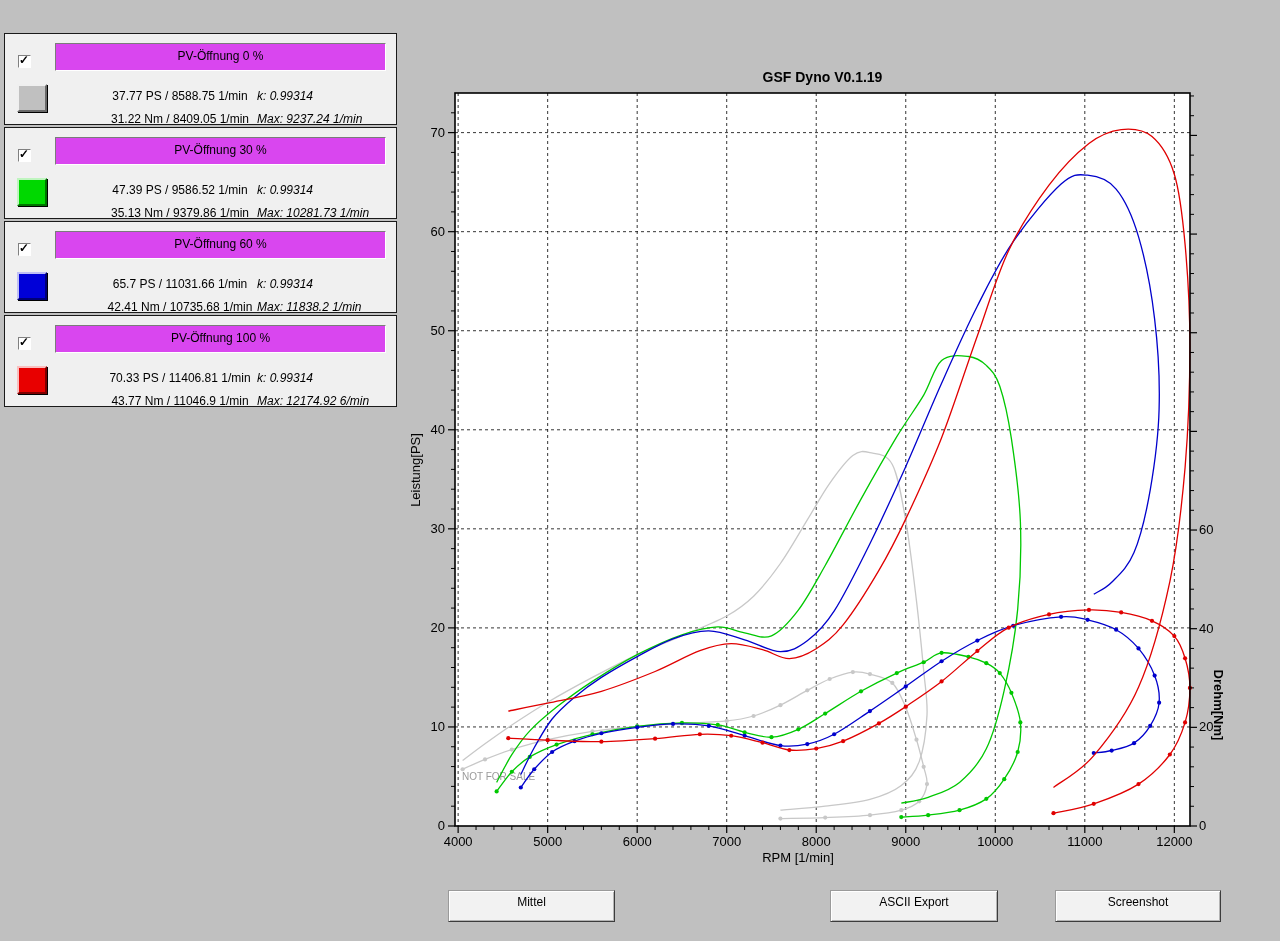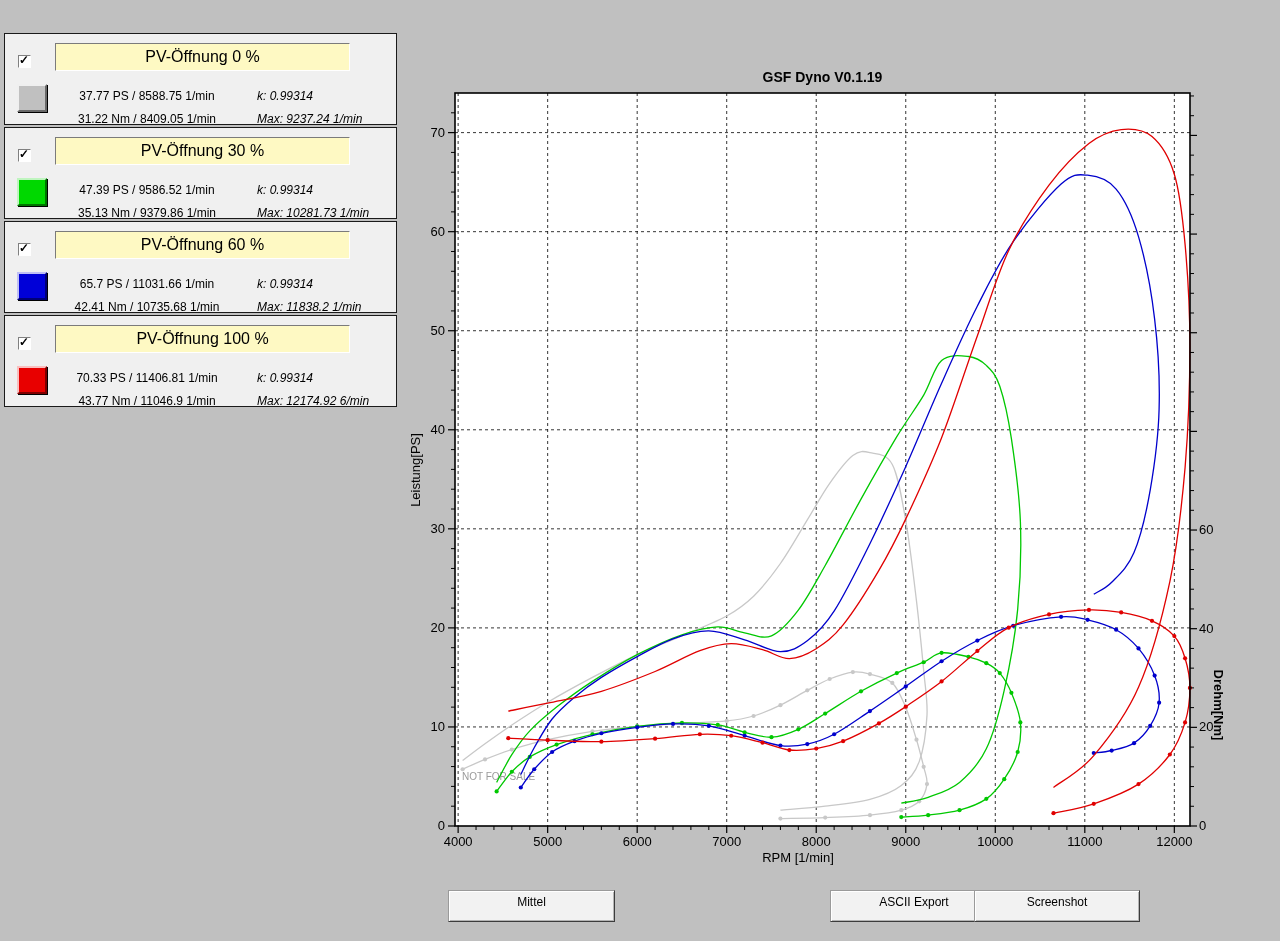--- a/index.html
+++ b/index.html
@@ -12,32 +12,32 @@
     position:absolute;left:4px;width:393px;height:92px;
     background:#f0f0f0;border:1px solid #1a1a1a;box-sizing:border-box;
   }
   .checkbox{
     position:absolute;left:13px;top:21px;width:13px;height:13px;background:#fff;
     border:1px solid;border-color:#808080 #fff #fff #808080;box-sizing:border-box;
   }
   .checkbox .mark{display:none;position:absolute;left:0px;top:-3px;font-size:12px;font-weight:bold;line-height:14px;}
   .checkbox.checked .mark{display:block;}
   .titlebox{
-    position:absolute;left:50px;top:9px;width:295px;height:28px;background:#fef9c3;
+    position:absolute;left:50px;top:9px;width:331px;height:28px;background:#d946ef;
     border:1px solid;border-color:#7b7b7b #fff #fff #7b7b7b;box-sizing:border-box;
-    text-align:center;font-size:16px;line-height:25px;
+    text-align:center;font-size:12px;line-height:25px;
   }
   .swatch{
     position:absolute;left:12px;top:50px;width:30px;height:28px;box-sizing:border-box;
     border:2px solid;
     border-color:rgba(255,255,255,.75) rgba(0,0,0,.45) rgba(0,0,0,.45) rgba(255,255,255,.75);
     box-shadow:1px 1px 0 #000;
   }
   .pline{position:absolute;font-size:12px;white-space:nowrap;}
-  .col1{left:42px;width:200px;text-align:center;}
+  .col1{left:42px;width:200px;text-align:center;padding-left:33px;}
   .col2{left:252px;width:160px;text-align:left;font-style:italic;}
   .row1{top:55px;}
   .row2{top:78px;}
   
   #chart-svg{position:absolute;left:405px;top:55px;}
   
   .btn{
     position:absolute;height:32px;background:#f2f2f2;box-sizing:border-box;
     border:1px solid #9a9a9a;border-right-color:#3c3c3c;border-bottom-color:#3c3c3c;
     box-shadow:inset 1px 1px 0 #fff, inset -1px -1px 0 #b4b4b4;
@@ -368,15 +368,15 @@
       <line x1="1190" y1="115.69044414535665" x2="1194" y2="115.69044414535665" stroke="#000" stroke-width="1"></line>
       <line x1="1190" y1="95.95962314939436" x2="1194" y2="95.95962314939436" stroke="#000" stroke-width="1"></line>
       <text x="822.5" y="82" text-anchor="middle" font-size="14px" font-weight="bold">GSF Dyno V0.1.19</text>
       <text x="798" y="862" text-anchor="middle" font-size="13px">RPM [1/min]</text>
       <text x="420" y="470" text-anchor="middle" font-size="13px" transform="rotate(-90 420 470)">Leistung[PS]</text>
       <text x="1214" y="705" text-anchor="middle" font-size="13px" font-weight="bold" transform="rotate(90 1214 705)">Drehm[Nm]</text>
     </svg>
 
   <div class="btn" style="left:448px;top:890px;width:167px">Mittel</div>
   <div class="btn" style="left:830px;top:890px;width:168px">ASCII Export</div>
-  <div class="btn" style="left:974px;top:890px;width:166px">Screenshot</div>
+  <div class="btn" style="left:1055px;top:890px;width:166px">Screenshot</div>
 
 </div>
 
 </body></html>

